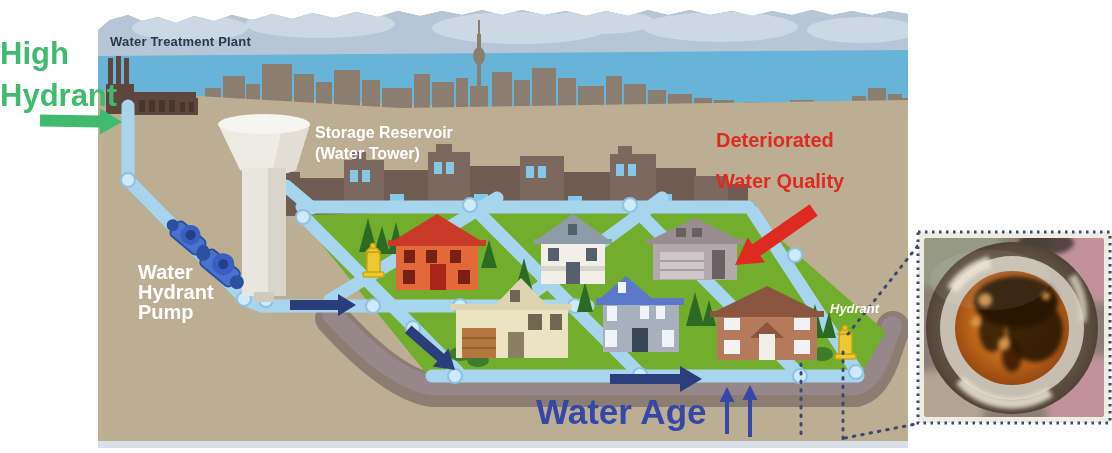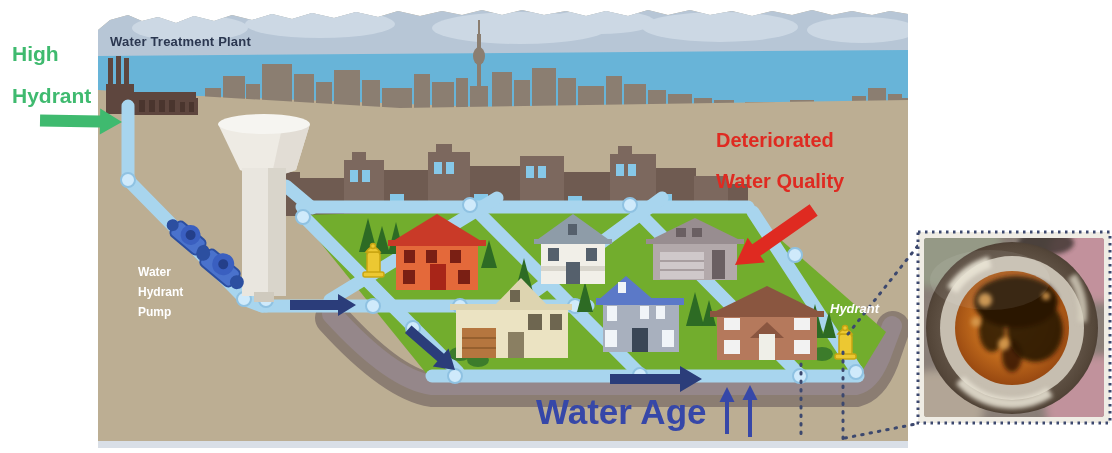--- a/index.html
+++ b/index.html
@@ -1,23 +1,23 @@
 <!DOCTYPE html>
 <html style="--high_quality_green: #3fba6f; --deteriorated_red: #df2a21; --water_age_text: #3647a8; --flow_arrow: #2b3d7a; --title_dark: #2b3750; --label_white: #ffffff; --sky: #b7c6d6; --cloud: #ccd8e4; --lake: #68b4d8; --ground: #bcae93; --grass: #72ad2d; --pipe: #a8d5ee; --pipe_ring: #cfeafb; --curb: #95878a; --curb_shadow: #8b7d72; --skyline_far: #8b7e71; --skyline_near: #6f5b51; --skyline_near_alt: #7c685e; --factory: #5e463e; --tower_white: #eeebe4; --pump_blue: #4a72cc; --hydrant_yellow: #ecc832; --dotted_line: #3c486e; --photo_rust: #b85e16; --photo_dark: #2a1406; --photo_ring: #c6beb0;"><head>
 <meta charset="utf-8">
 <style>
   html,body{margin:0;padding:0;background:#ffffff;}
   .stage{position:relative;width:1112px;height:453px;background:#ffffff;overflow:hidden;
          font-family:"Liberation Sans",sans-serif;font-weight:bold;}
   .stage svg{position:absolute;left:0;top:0;}
   .lbl{position:absolute;pointer-events:none;white-space:nowrap;line-height:1.2;}
-  .lbl-high{left:12px;top:33px;font-size:21px;line-height:42px;color:var(--high_quality_green);}
+  .lbl-high{left:0;top:33px;font-size:31px;line-height:42px;color:var(--high_quality_green);}
   .lbl-plant{left:110px;top:34px;font-size:13px;color:var(--title_dark);letter-spacing:.2px;}
   .lbl-reservoir{left:315px;top:122px;font-size:16px;line-height:21px;color:var(--label_white);}
-  .lbl-pump{left:138px;top:262px;font-size:12px;line-height:20px;color:var(--label_white);}
+  .lbl-pump{left:138px;top:262px;font-size:20px;line-height:20px;color:var(--label_white);}
   .lbl-det{left:716px;top:120px;font-size:20px;line-height:41px;color:var(--deteriorated_red);}
   .lbl-hydrant{left:830px;top:301px;font-size:13px;color:var(--label_white);font-style:italic;}
   .lbl-age{left:536px;top:391px;font-size:35px;color:var(--water_age_text);}
 </style>
 </head>
 <body>
 
 <div class="stage">
 
 <svg width="1112" height="453" viewBox="0 0 1112 453">
@@ -403,20 +403,24 @@
   </g>
 </svg>
 
 <div class="lbl lbl-high">
   <div>High</div>
   <div>Hydrant</div>
 </div>
 
 <div class="lbl lbl-plant">Water Treatment Plant</div>
 
+<div class="lbl lbl-reservoir">
+  <div>Storage Reservoir</div>
+  <div>(Water Tower)</div>
+</div>
 
 <div class="lbl lbl-pump">
   <div>Water</div>
   <div>Hydrant</div>
   <div>Pump</div>
 </div>
 
 <div class="lbl lbl-det">
   <div>Deteriorated</div>
   <div>Water Quality</div>

